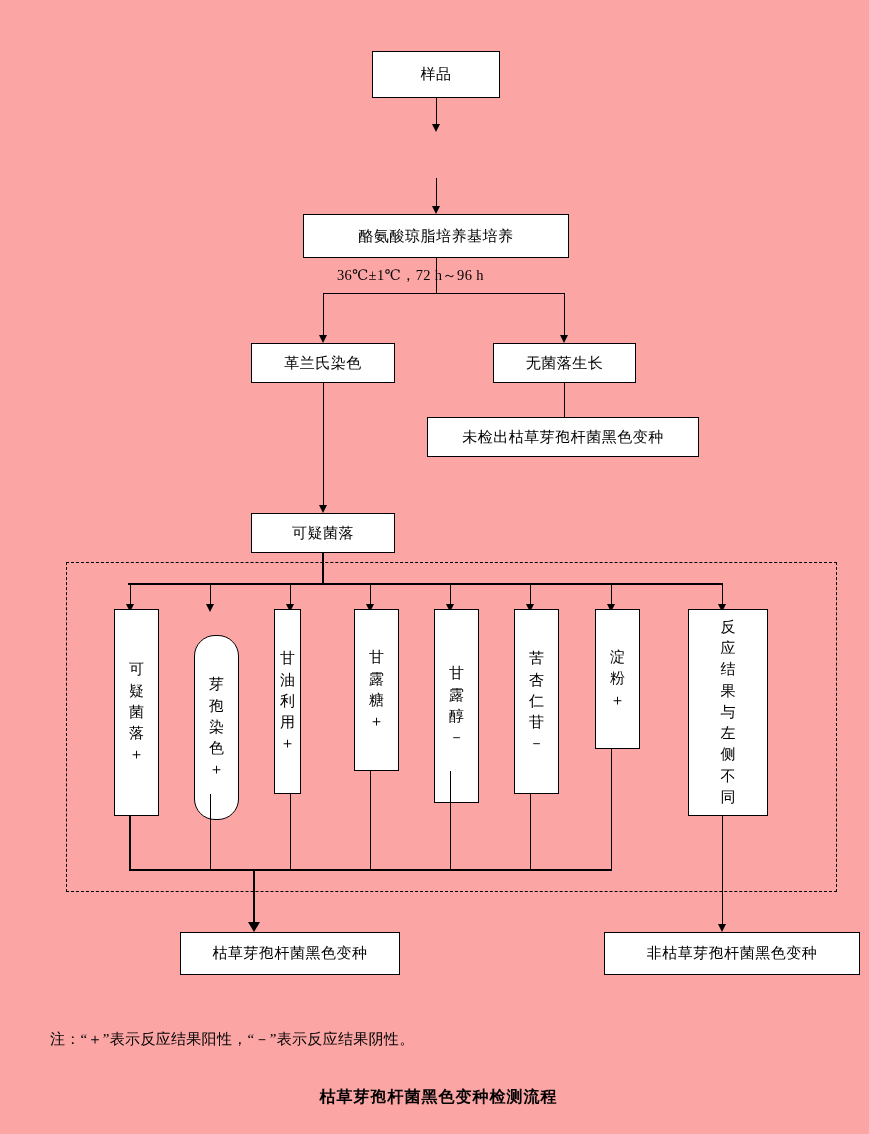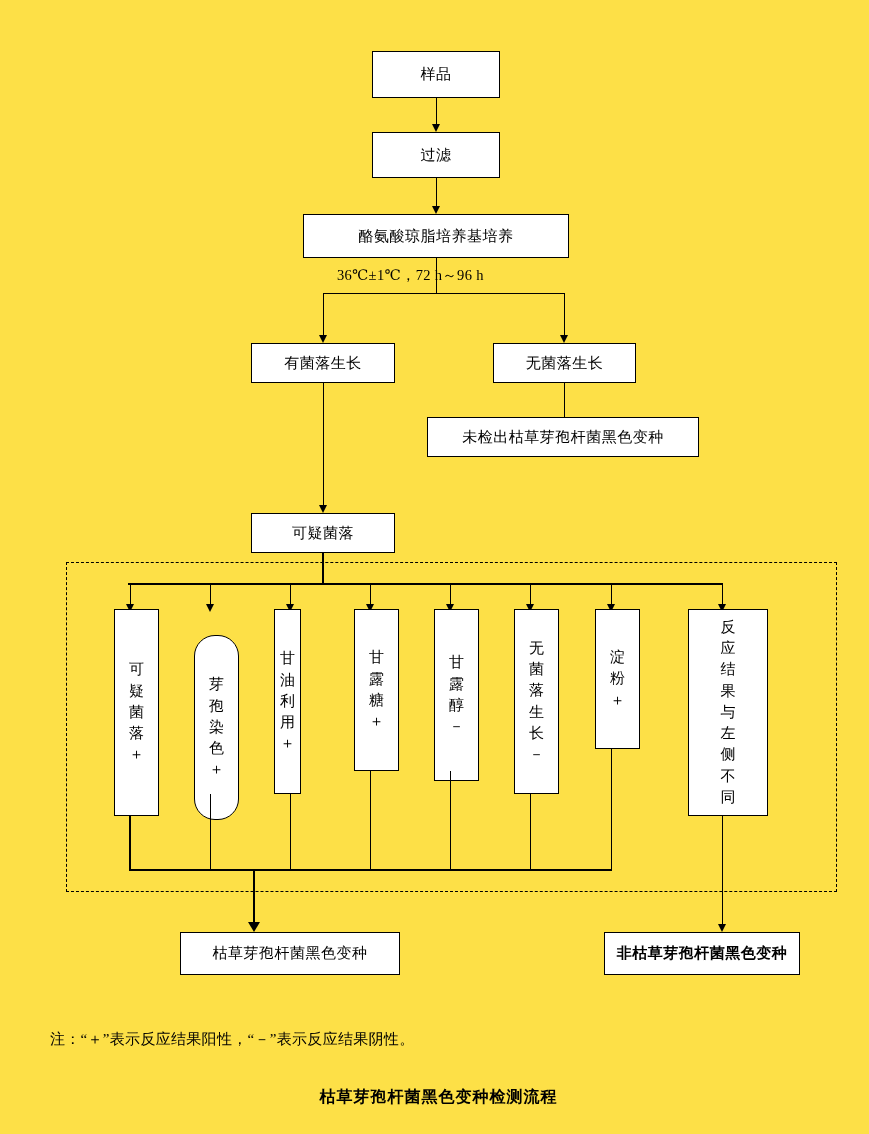--- a/index.html
+++ b/index.html
@@ -9,21 +9,21 @@
   }
   body {
     font-family: "Liberation Serif", "DejaVu Serif", serif;
     color: #000000;
   }
   #canvas {
     position: relative;
     width: 869px;
     height: 1134px;
     overflow: hidden;
-    background: #fde047;
+    background: #fca5a5;
   }
   .box {
     position: absolute;
     box-sizing: border-box;
     border: 1px solid #000000;
     background: #ffffff;
     display: flex;
     align-items: center;
     justify-content: center;
     text-align: center;
@@ -104,40 +104,39 @@
 </head>
 <body>
 
 <div id="canvas">
 
   <div class="box" style="left:372px; top:51px; width:128px; height:47px;">样品</div>
 
   <div class="line vline" style="left:436px; top:98px; height:30px;"></div>
   <div class="arrow" style="left:431.5px; top:124px;"></div>
 
-  <div class="box" style="left:372px; top:132px; width:128px; height:46px;">过滤</div>
 
   <div class="line vline" style="left:436px; top:178px; height:32px;"></div>
   <div class="arrow" style="left:431.5px; top:206px;"></div>
 
   <div class="box" style="left:303px; top:214px; width:266px; height:44px;">酪氨酸琼脂培养基培养</div>
 
   <div class="cond-label" style="left:337px; top:266px;">36℃±1℃，72 h～96 h</div>
 
   <div class="line vline" style="left:436px; top:258px; height:36px;"></div>
 
   <div class="line hline" style="left:323px; top:293px; width:242px;"></div>
 
   <div class="line vline" style="left:323px; top:293px; height:46px;"></div>
   <div class="arrow" style="left:318.5px; top:335px;"></div>
 
   <div class="line vline" style="left:564px; top:293px; height:46px;"></div>
   <div class="arrow" style="left:559.5px; top:335px;"></div>
 
-  <div class="box" style="left:251px; top:343px; width:144px; height:40px;">有菌落生长</div>
+  <div class="box" style="left:251px; top:343px; width:144px; height:40px;">革兰氏染色</div>
 
   <div class="box" style="left:493px; top:343px; width:143px; height:40px;">无菌落生长</div>
 
   <div class="line vline" style="left:564px; top:383px; height:50px;"></div>
   <div class="arrow" style="left:559.5px; top:429px;"></div>
 
   <div class="box" style="left:427px; top:417px; width:272px; height:40px;">未检出枯草芽孢杆菌黑色变种</div>
 
   <div class="line vline" style="left:323px; top:383px; height:126px;"></div>
   <div class="arrow" style="left:318.5px; top:505px;"></div>
@@ -178,25 +177,25 @@
   </div>
   <div class="vbox" style="left:188px; top:635px; width:45px; height:185px;border-radius:21px;">
     <span>芽孢染色＋</span>
   </div>
   <div class="vbox" style="left:268px; top:609px; width:27px; height:185px;">
     <span>甘油利用＋</span>
   </div>
   <div class="vbox" style="left:348px; top:609px; width:45px; height:162px;">
     <span>甘露糖＋</span>
   </div>
-  <div class="vbox" style="left:428px; top:609px; width:45px; height:172px;">
+  <div class="vbox" style="left:428px; top:609px; width:45px; height:194px;">
     <span>甘露醇－</span>
   </div>
   <div class="vbox" style="left:508px; top:609px; width:45px; height:185px;">
-    <span>无菌落生长－</span>
+    <span>苦杏仁苷－</span>
   </div>
   <div class="vbox" style="left:589px; top:609px; width:45px; height:140px;">
     <span>淀粉＋</span>
   </div>
   <div class="vbox" style="left:682px; top:609px; width:80px; height:207px;">
     <span>反应结果与左侧不同</span>
   </div>
 
   <div class="thick-v" style="left:129px; top:816px; height:55px;"></div>
   <div class="line vline" style="left:210px; top:794px; height:77px;"></div>
@@ -209,19 +208,19 @@
   <div class="thick-h" style="left:129px; top:869px; width:483px;"></div>
 
   <div class="thick-v" style="left:253px; top:869px; height:57px;"></div>
   <div class="arrow-big" style="left:248px; top:922px;"></div>
 
   <div class="line vline" style="left:722px; top:816px; height:112px;"></div>
   <div class="arrow" style="left:717.5px; top:924px;"></div>
 
   <div class="box" style="left:144px; top:932px; width:220px; height:43px;margin-left:36px;">枯草芽孢杆菌黑色变种</div>
 
-  <div class="box" style="left:604px; top:932px; width:196px; height:43px;font-weight:bold;">非枯草芽孢杆菌黑色变种</div>
+  <div class="box" style="left:604px; top:932px; width:256px; height:43px;">非枯草芽孢杆菌黑色变种</div>
 
   <div class="note" style="left:50px; top:1030px;">注：“＋”表示反应结果阳性，“－”表示反应结果阴性。</div>
 
   <div class="caption" style="left:4px; top:1087px;">枯草芽孢杆菌黑色变种检测流程</div>
 
 </div>
 
 </body></html>

